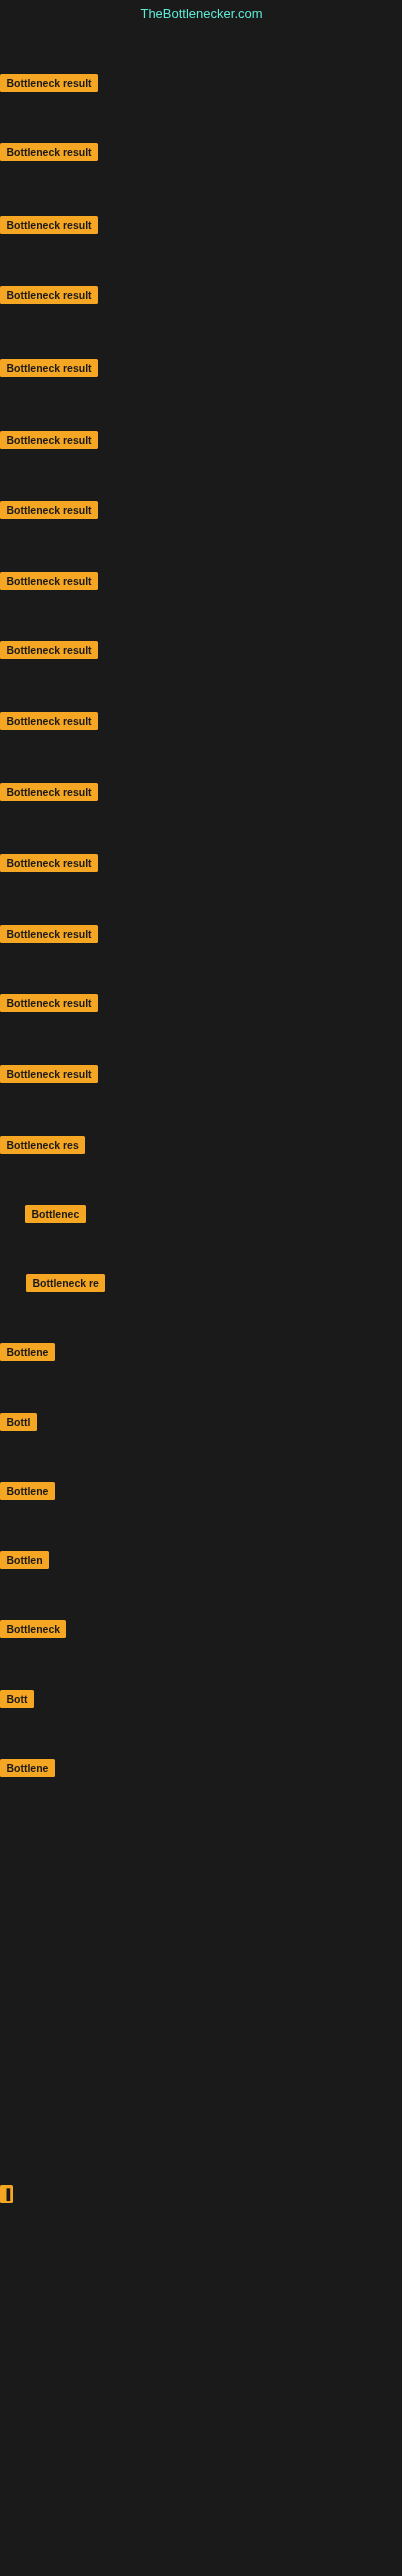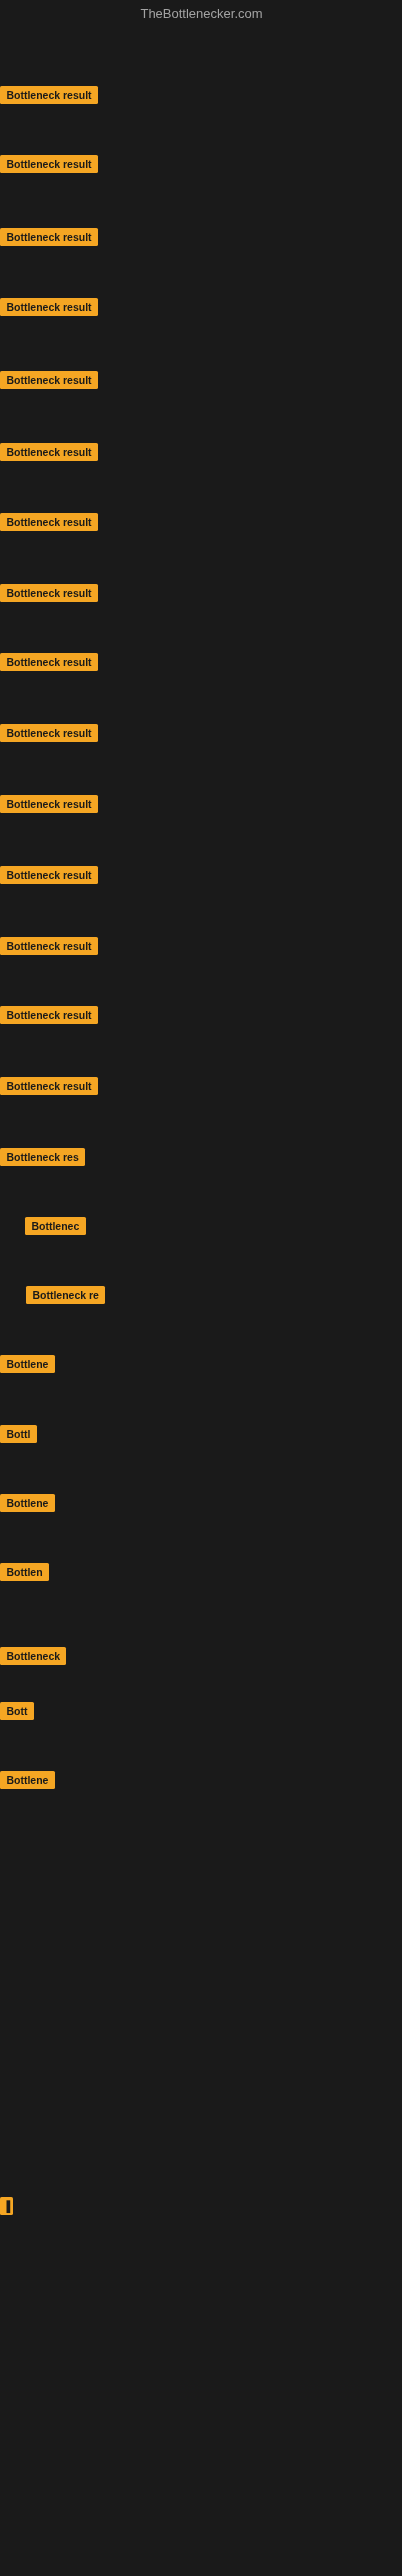--- a/index.html
+++ b/index.html
@@ -11,21 +11,21 @@
     body {
       width: 403px;
       min-height: 2576px;
       background-color: #1a1a1a;
       font-family: Arial, sans-serif;
       position: relative;
     }
 
     .site-title {
       text-align: center;
-      color: #a3a3a3;
+      color: #5eead4;
       font-size: 13px;
       padding: 6.4px 0;
       background-color: #1a1a1a;
     }
 
     .bottleneck-item {
       position: absolute;
       left: 0;
     }
 
@@ -41,21 +41,21 @@
       overflow: hidden;
     }
   </style>
 </head>
 <body>
 
 <div class="site-title">
   <span>TheBottlenecker.com</span>
 </div>
 
-<div id="items-container" style="position:relative; width:325px; height:2536px; top:12px;">
+<div id="items-container" style="position:relative; width:325px; height:2536px; top:0;">
 <div class="bottleneck-item" style="top: 46px; left: 0px;"><span class="bottleneck-badge" style="max-width: 145px;">Bottleneck result</span></div>
     <div class="bottleneck-item" style="top: 115px; left: 0px;"><span class="bottleneck-badge" style="max-width: 145px;">Bottleneck result</span></div>
     <div class="bottleneck-item" style="top: 188px; left: 0px;"><span class="bottleneck-badge" style="max-width: 144px;">Bottleneck result</span></div>
     <div class="bottleneck-item" style="top: 258px; left: 0px;"><span class="bottleneck-badge" style="max-width: 141px;">Bottleneck result</span></div>
     <div class="bottleneck-item" style="top: 331px; left: 0px;"><span class="bottleneck-badge" style="max-width: 142px;">Bottleneck result</span></div>
     <div class="bottleneck-item" style="top: 403px; left: 0px;"><span class="bottleneck-badge" style="max-width: 140px;">Bottleneck result</span></div>
     <div class="bottleneck-item" style="top: 473px; left: 0px;"><span class="bottleneck-badge" style="max-width: 140px;">Bottleneck result</span></div>
     <div class="bottleneck-item" style="top: 544px; left: 0px;"><span class="bottleneck-badge" style="max-width: 140px;">Bottleneck result</span></div>
     <div class="bottleneck-item" style="top: 613px; left: 0px;"><span class="bottleneck-badge" style="max-width: 138px;">Bottleneck result</span></div>
     <div class="bottleneck-item" style="top: 684px; left: 0px;"><span class="bottleneck-badge" style="max-width: 137px;">Bottleneck result</span></div>
@@ -64,18 +64,18 @@
     <div class="bottleneck-item" style="top: 897px; left: 0px;"><span class="bottleneck-badge" style="max-width: 130px;">Bottleneck result</span></div>
     <div class="bottleneck-item" style="top: 966px; left: 0px;"><span class="bottleneck-badge" style="max-width: 129px;">Bottleneck result</span></div>
     <div class="bottleneck-item" style="top: 1037px; left: 0px;"><span class="bottleneck-badge" style="max-width: 125px;">Bottleneck result</span></div>
     <div class="bottleneck-item" style="top: 1108px; left: 0px;"><span class="bottleneck-badge" style="max-width: 97px;">Bottleneck res</span></div>
     <div class="bottleneck-item" style="top: 1177px; left: 0px; padding-left: 25px;"><span class="bottleneck-badge" style="max-width: 72px;">Bottlenec</span></div>
     <div class="bottleneck-item" style="top: 1246px; left: 0px; margin-left: 26px;"><span class="bottleneck-badge" style="max-width: 89px;">Bottleneck re</span></div>
     <div class="bottleneck-item" style="top: 1315px; left: 0px;"><span class="bottleneck-badge" style="max-width: 64px;">Bottlene</span></div>
     <div class="bottleneck-item" style="top: 1385px; left: 0px;"><span class="bottleneck-badge" style="max-width: 42px;">Bottl</span></div>
     <div class="bottleneck-item" style="top: 1454px; left: 0px;"><span class="bottleneck-badge" style="max-width: 64px;">Bottlene</span></div>
     <div class="bottleneck-item" style="top: 1523px; left: 0px;"><span class="bottleneck-badge" style="max-width: 56px;">Bottlen</span></div>
-    <div class="bottleneck-item" style="top: 1592px; left: 0px;"><span class="bottleneck-badge" style="max-width: 76px; margin-top: 15px;">Bottleneck</span></div>
+    <div class="bottleneck-item" style="top: 1592px; left: 0px;"><span class="bottleneck-badge" style="max-width: 76px;">Bottleneck</span></div>
     <div class="bottleneck-item" style="top: 1662px; left: 0px; text-align: right;"><span class="bottleneck-badge" style="max-width: 36px;">Bott</span></div>
     <div class="bottleneck-item" style="top: 1731px; left: 0px;"><span class="bottleneck-badge" style="max-width: 64px;">Bottlene</span></div>
     <div class="bottleneck-item" style="top: 2157px; left: 0px;"><span class="bottleneck-badge" style="max-width: 11.3px;">▌</span></div>
   </div>
 
 
 </body></html>

